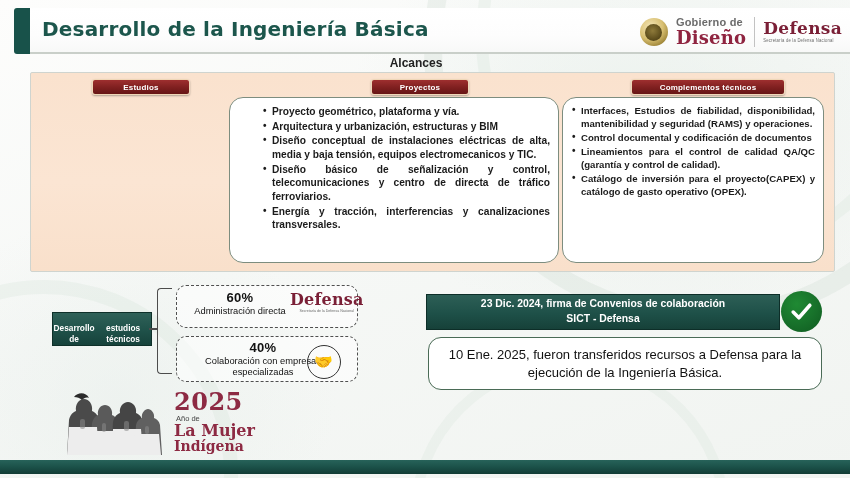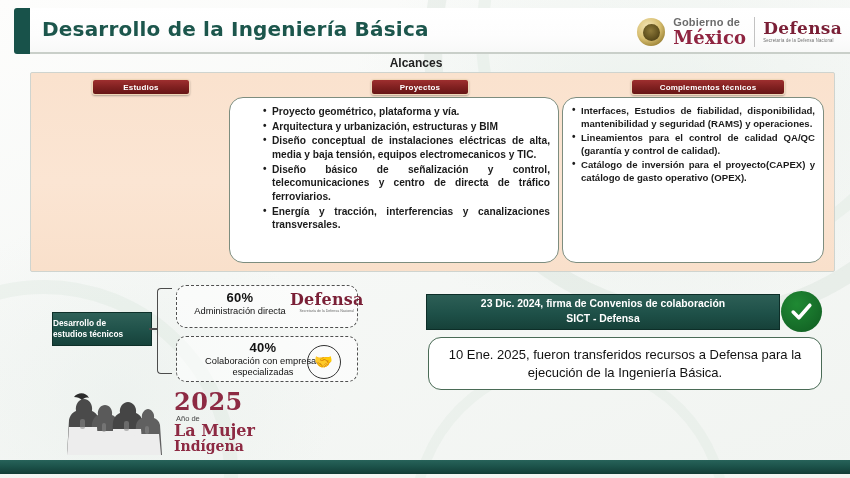--- a/index.html
+++ b/index.html
@@ -78,21 +78,21 @@
   .c1 ul li{text-align:justify;padding-right:6px;}
   .c2 ul{margin:7px 8px 0 10px;font-size:10.2px;line-height:1.34;font-weight:bold;}
   .c2 ul li{text-align:justify;}
   .c3 ul{margin:6px 8px 0 9px;font-size:9.6px;line-height:1.36;font-weight:bold;}
   .c3 ul li{text-align:justify;}
 
   
   .grn-box{position:absolute;left:52px;top:312px;width:98px;height:32px;
     background:linear-gradient(180deg,#2f6158 0%,#1f5149 55%,#16423b 100%);
     border:1px solid #0e3029;color:#fff;font-size:8.3px;font-weight:bold;text-align:center;
-    display:flex;flex-direction:column;align-items:flex-start;justify-content:center;line-height:1.35;}
+    display:flex;flex-direction:row;align-items:flex-end;justify-content:center;line-height:1.35;}
 
   .bracket{position:absolute;left:157px;top:288px;width:14px;height:84px;
     border-left:1.6px solid #4c4c4c;border-top:1.6px solid #4c4c4c;border-bottom:1.6px solid #4c4c4c;
     border-radius:4px 0 0 4px;}
   .bracket-stub{position:absolute;left:149px;top:328px;width:9px;height:1.6px;background:#4c4c4c;}
 
   .dash{position:absolute;border:1.7px dashed #4f4f4f;border-radius:10px;background:rgba(255,255,255,.55);}
   .d60{left:176px;top:285px;width:180px;height:41px;}
   .d40{left:176px;top:336px;width:180px;height:44px;}
 
@@ -150,21 +150,21 @@
     <div class="hdr-bar"></div>
     <div class="hdr-title">Desarrollo de la Ingeniería Básica</div>
     <div class="hdr-underline"></div>
 
     <div class="logo-wrap">
       <div class="eagle">
           <i></i>
         </div>
       <div class="gob">
         <div class="l1">Gobierno de</div>
-        <div class="l2">México</div>
+        <div class="l2">Diseño</div>
       </div>
       <div class="divider"></div>
       <div class="def">
         <div class="d1">Defensa</div>
         <div class="d2">Secretaría de la Defensa Nacional</div>
       </div>
     </div>
   </div>
 
   <div class="alcances">Alcances</div>
@@ -182,20 +182,21 @@
           <li>Arquitectura y urbanización, estructuras y BIM</li>
           <li>Diseño conceptual de instalaciones eléctricas de alta, media y baja tensión, equipos electromecanicos y TIC.</li>
           <li>Diseño básico de señalización y control, telecomunicaciones y centro de directa de tráfico ferroviarios.</li>
           <li>Energía y tracción, interferencias y canalizaciones transversales.</li>
         </ul>
       </div>
 
       <div class="card c3">
         <ul class="bul">
           <li>Interfaces, Estudios de fiabilidad, disponibilidad, mantenibilidad y seguridad (RAMS) y operaciones.</li>
+          <li>Control documental y codificación de documentos</li>
           <li>Lineamientos para el control de calidad QA/QC (garantía y control de calidad).</li>
           <li>Catálogo de inversión para el proyecto(CAPEX) y catálogo de gasto operativo (OPEX).</li>
         </ul>
       </div>
     </div>
   </div>
 
   <div class="grn-box">
     <span>Desarrollo de</span>
     <span>estudios técnicos</span>

